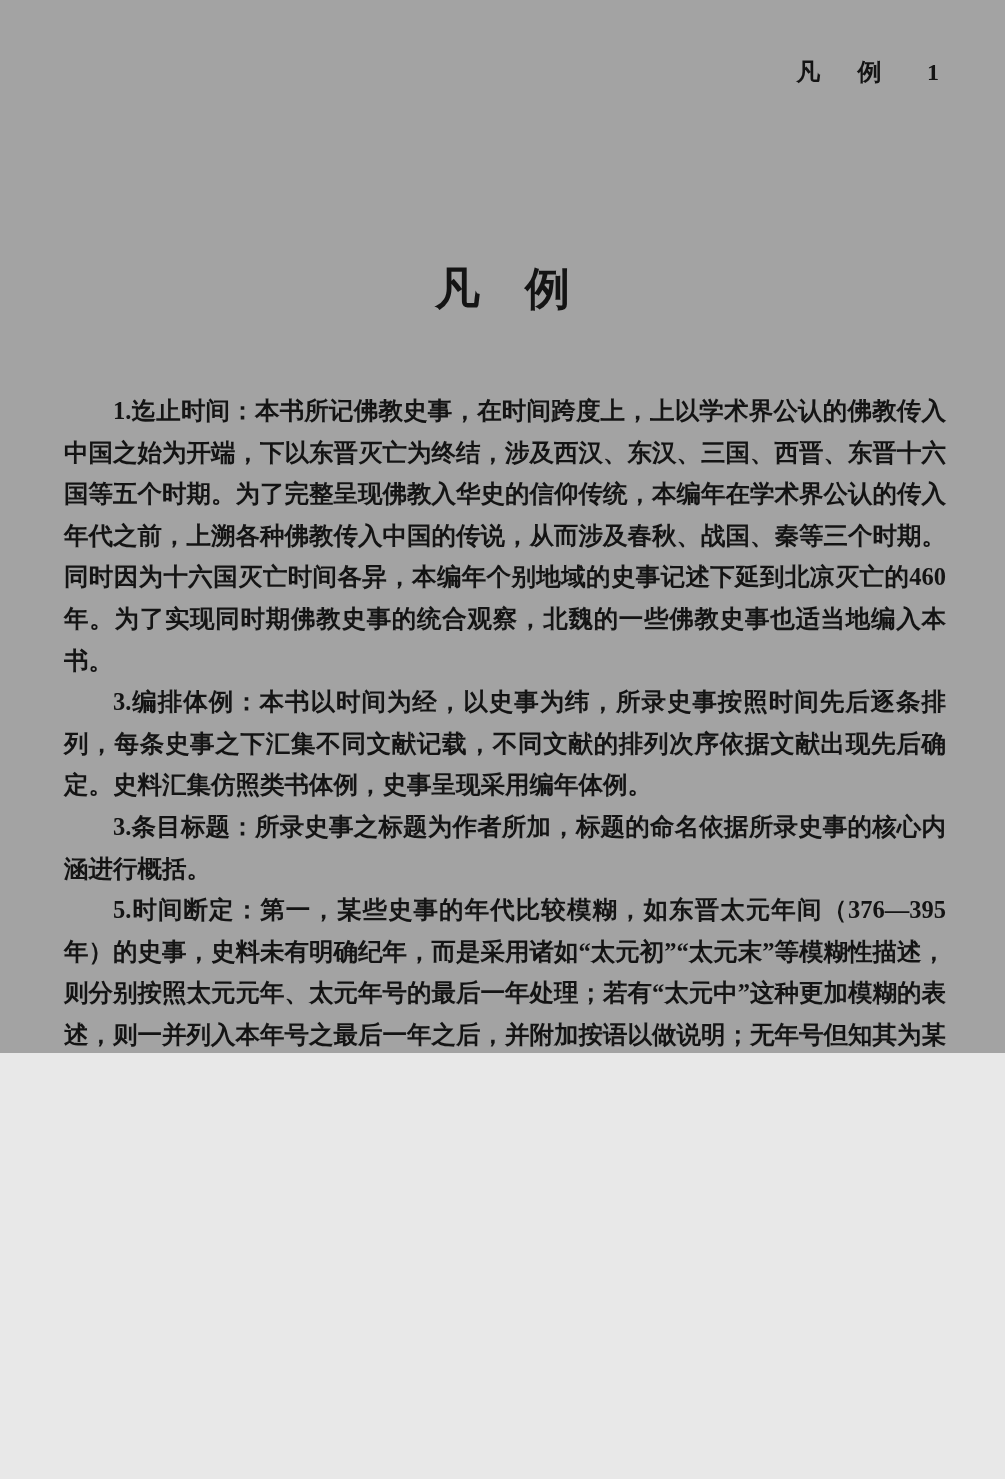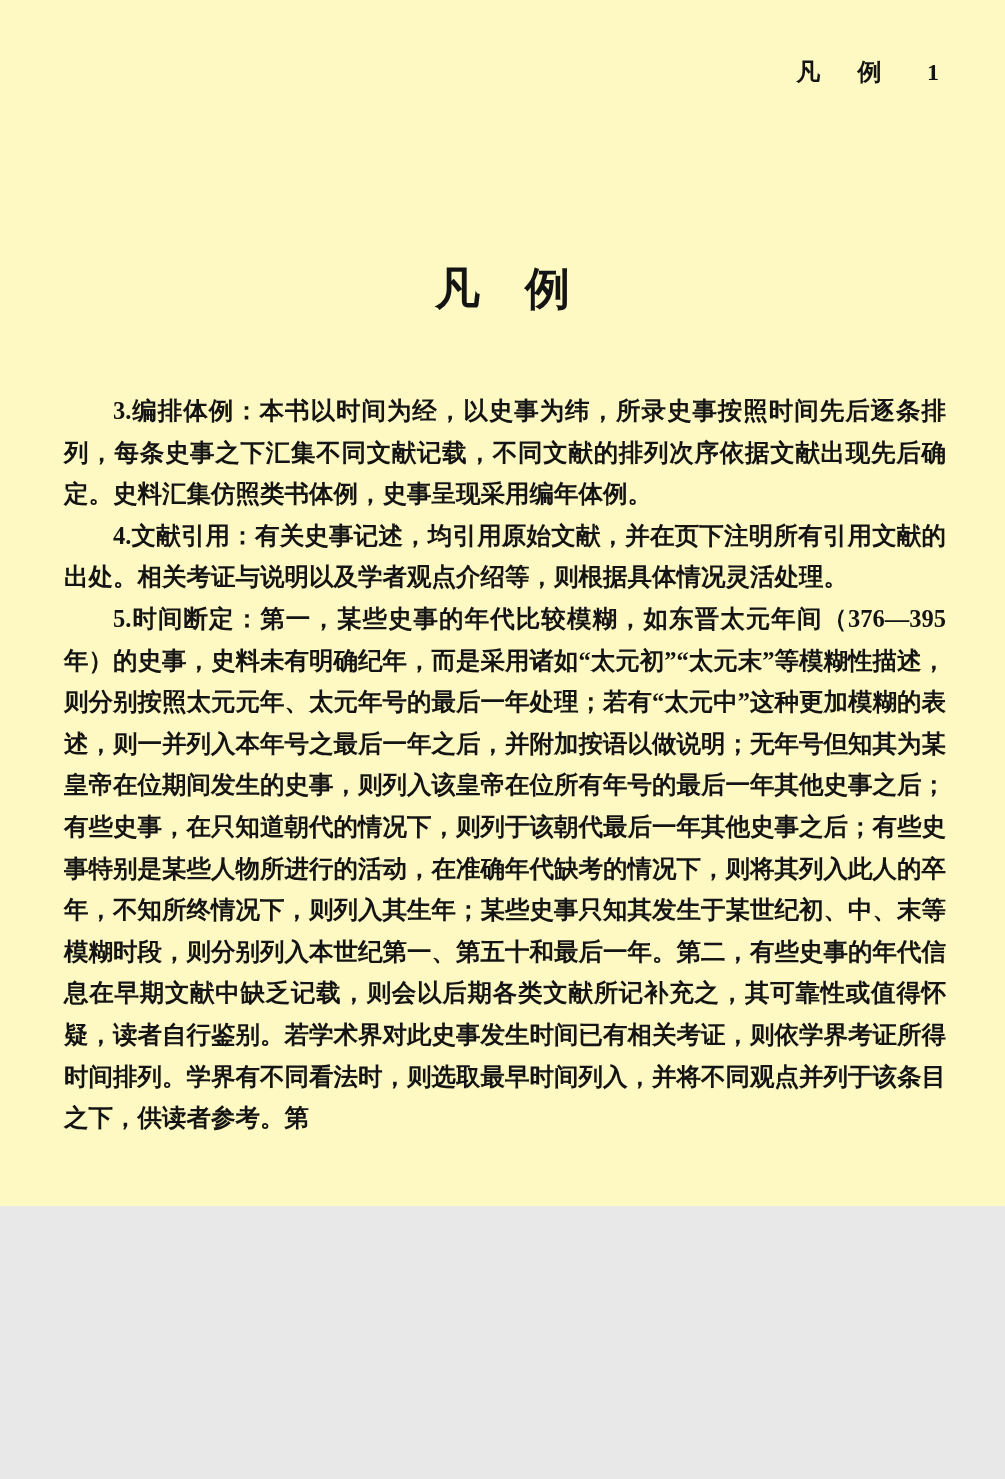--- a/index.html
+++ b/index.html
@@ -3,23 +3,23 @@
 <meta charset="utf-8">
 <style>
   html, body {
     margin: 0;
     padding: 0;
     background: #e8e8e8;
   }
   .page {
     position: relative;
     width: 1005px;
-    height: 1206px;
+    height: 1053px;
     margin: 0 auto;
-    background: #fef9c3;
+    background: #a3a3a3;
     font-family: "Liberation Serif", "DejaVu Serif", serif;
     color: #141414;
     overflow: hidden;
   }
   .running-header {
     position: absolute;
     top: 56px;
     right: 66px;
     display: flex;
     align-items: baseline;
@@ -67,18 +67,19 @@
 <div class="page">
 
   <div class="running-header">
     <span>凡 例</span>
     <span class="page-num">1</span>
   </div>
 
   <div class="chapter-title">凡　例</div>
 
   <div class="body-text">
+    <p>1.迄止时间：本书所记佛教史事，在时间跨度上，上以学术界公认的佛教传入中国之始为开端，下以东晋灭亡为终结，涉及西汉、东汉、三国、西晋、东晋十六国等五个时期。为了完整呈现佛教入华史的信仰传统，本编年在学术界公认的传入年代之前，上溯各种佛教传入中国的传说，从而涉及春秋、战国、秦等三个时期。同时因为十六国灭亡时间各异，本编年个别地域的史事记述下延到北凉灭亡的460年。为了实现同时期佛教史事的统合观察，北魏的一些佛教史事也适当地编入本书。</p>
     <p>3.编排体例：本书以时间为经，以史事为纬，所录史事按照时间先后逐条排列，每条史事之下汇集不同文献记载，不同文献的排列次序依据文献出现先后确定。史料汇集仿照类书体例，史事呈现采用编年体例。</p>
-    <p>4.文献引用：有关史事记述，均引用原始文献，并在页下注明所有引用文献的出处。相关考证与说明以及学者观点介绍等，则根据具体情况灵活处理。</p>
+    <p>3.条目标题：所录史事之标题为作者所加，标题的命名依据所录史事的核心内涵进行概括。</p>
     <p>5.时间断定：第一，某些史事的年代比较模糊，如东晋太元年间（376—395年）的史事，史料未有明确纪年，而是采用诸如“太元初”“太元末”等模糊性描述，则分别按照太元元年、太元年号的最后一年处理；若有“太元中”这种更加模糊的表述，则一并列入本年号之最后一年之后，并附加按语以做说明；无年号但知其为某皇帝在位期间发生的史事，则列入该皇帝在位所有年号的最后一年其他史事之后；有些史事，在只知道朝代的情况下，则列于该朝代最后一年其他史事之后；有些史事特别是某些人物所进行的活动，在准确年代缺考的情况下，则将其列入此人的卒年，不知所终情况下，则列入其生年；某些史事只知其发生于某世纪初、中、末等模糊时段，则分别列入本世纪第一、第五十和最后一年。第二，有些史事的年代信息在早期文献中缺乏记载，则会以后期各类文献所记补充之，其可靠性或值得怀疑，读者自行鉴别。若学术界对此史事发生时间已有相关考证，则依学界考证所得时间排列。学界有不同看法时，则选取最早时间列入，并将不同观点并列于该条目之下，供读者参考。第</p>
   </div>
 
 </div>
 
 </body></html>

